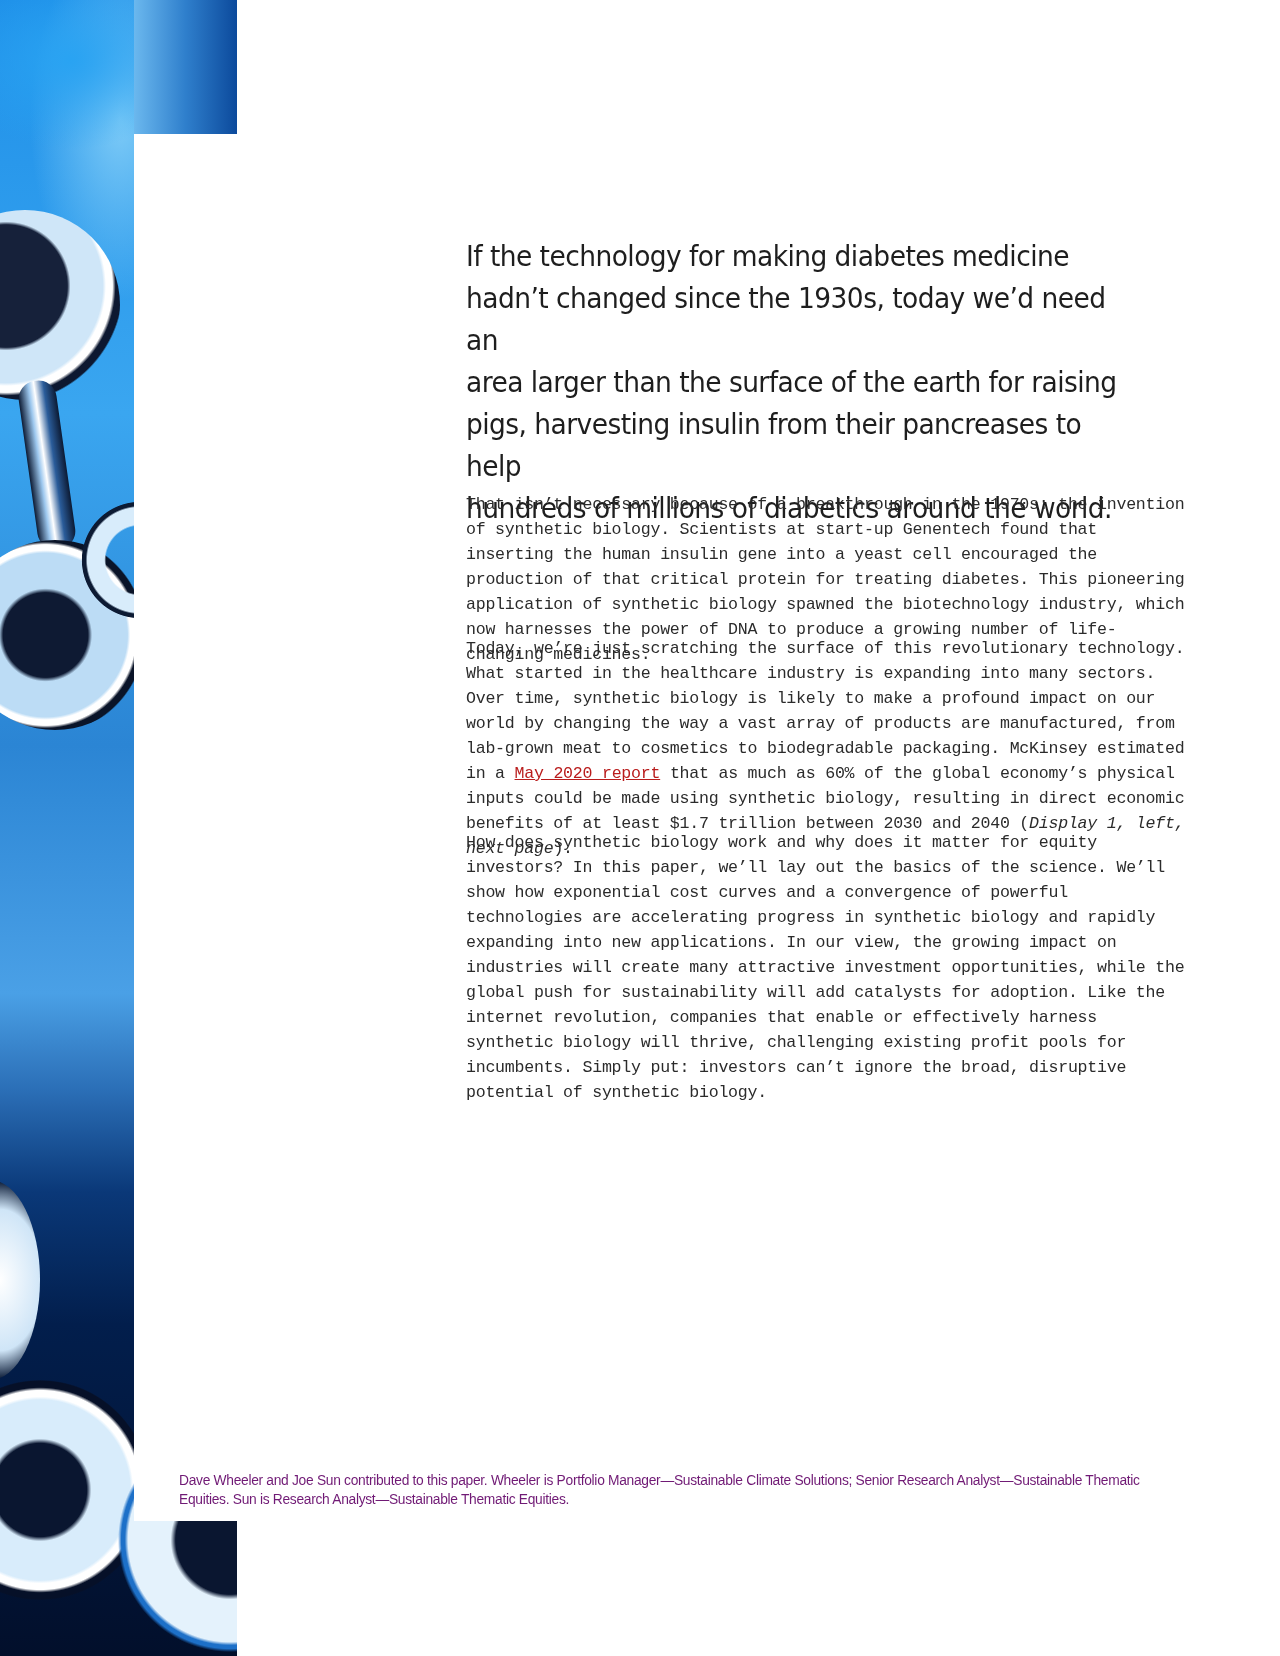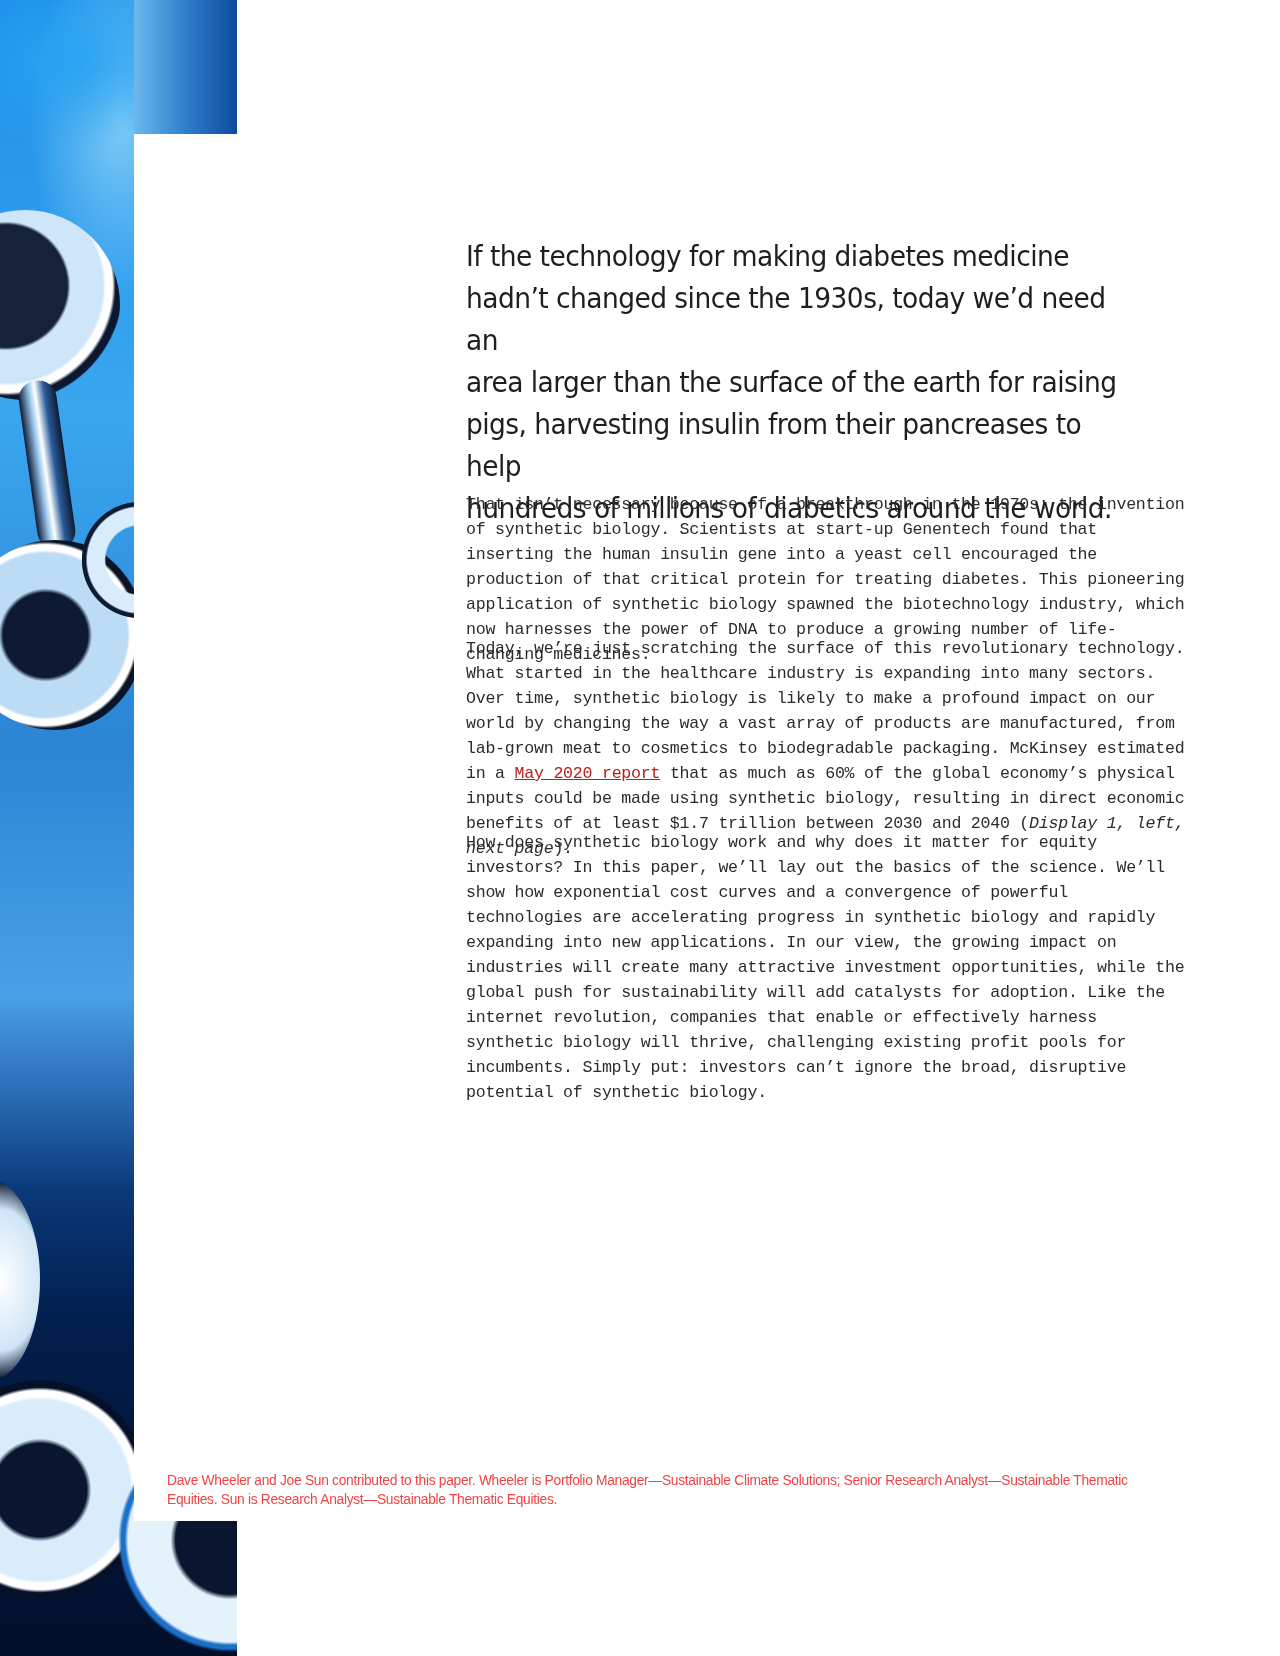--- a/index.html
+++ b/index.html
@@ -29,21 +29,21 @@
     color:#1e1e1e; letter-spacing:-0.6px; transform:scaleX(0.93); transform-origin:left top; white-space:pre-line;
   }
   .body-text { position:absolute; left:466px; width:720px; color:#2b2b2b; font-size:16.6px; line-height:25px; letter-spacing:-0.25px; }
   .body-text p { margin:12px 0 19px 0;font-family:Liberation Mono, monospace; }
   .body-text a { color:#b91c1c; text-decoration:underline; }
   .body-text em { font-style:italic; }
   .p1 { top:480px; }
   .p2 { top:624px; }
   .p3 { top:818px; }
 
-  .footer-note { position:absolute; left:167px; top:1471px; width:980px; font-size:13.8px; line-height:19px; color:#ef4444; letter-spacing:-0.3px; }
+  .footer-note { position:absolute; left:179px; top:1471px; width:980px; font-size:13.8px; line-height:19px; color:#701a75; letter-spacing:-0.3px; }
 </style>
 </head>
 <body>
 
 <div class="hero-strip">
   <div class="topright"></div>
   <div class="mol ring1"></div>
   <div class="mol stick1"></div>
   <div class="mol ring2"></div>
   <div class="mol ring3"></div>

